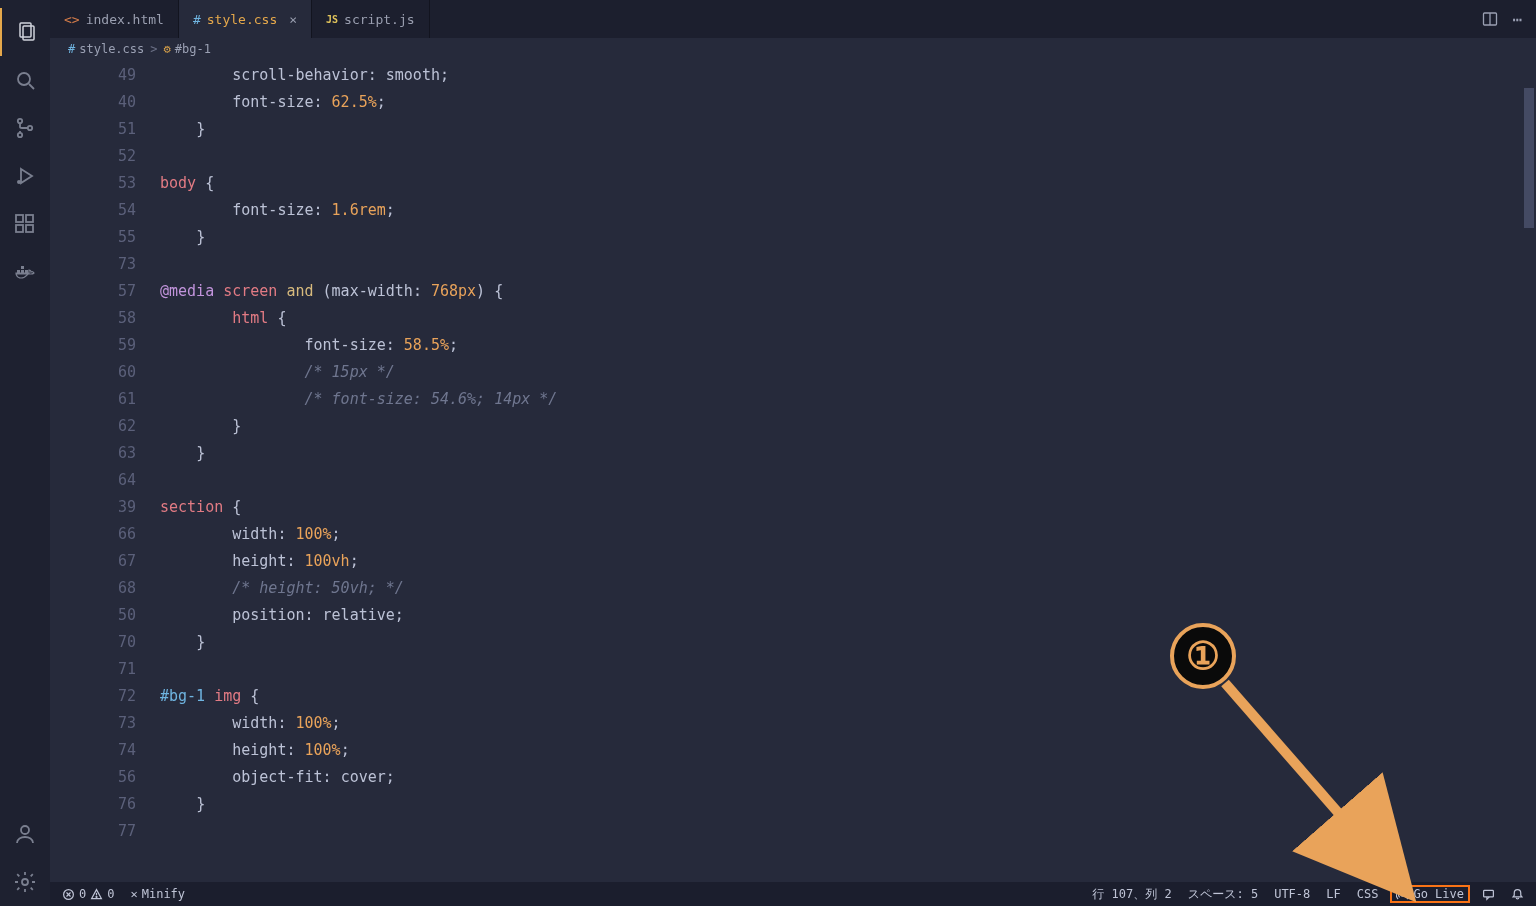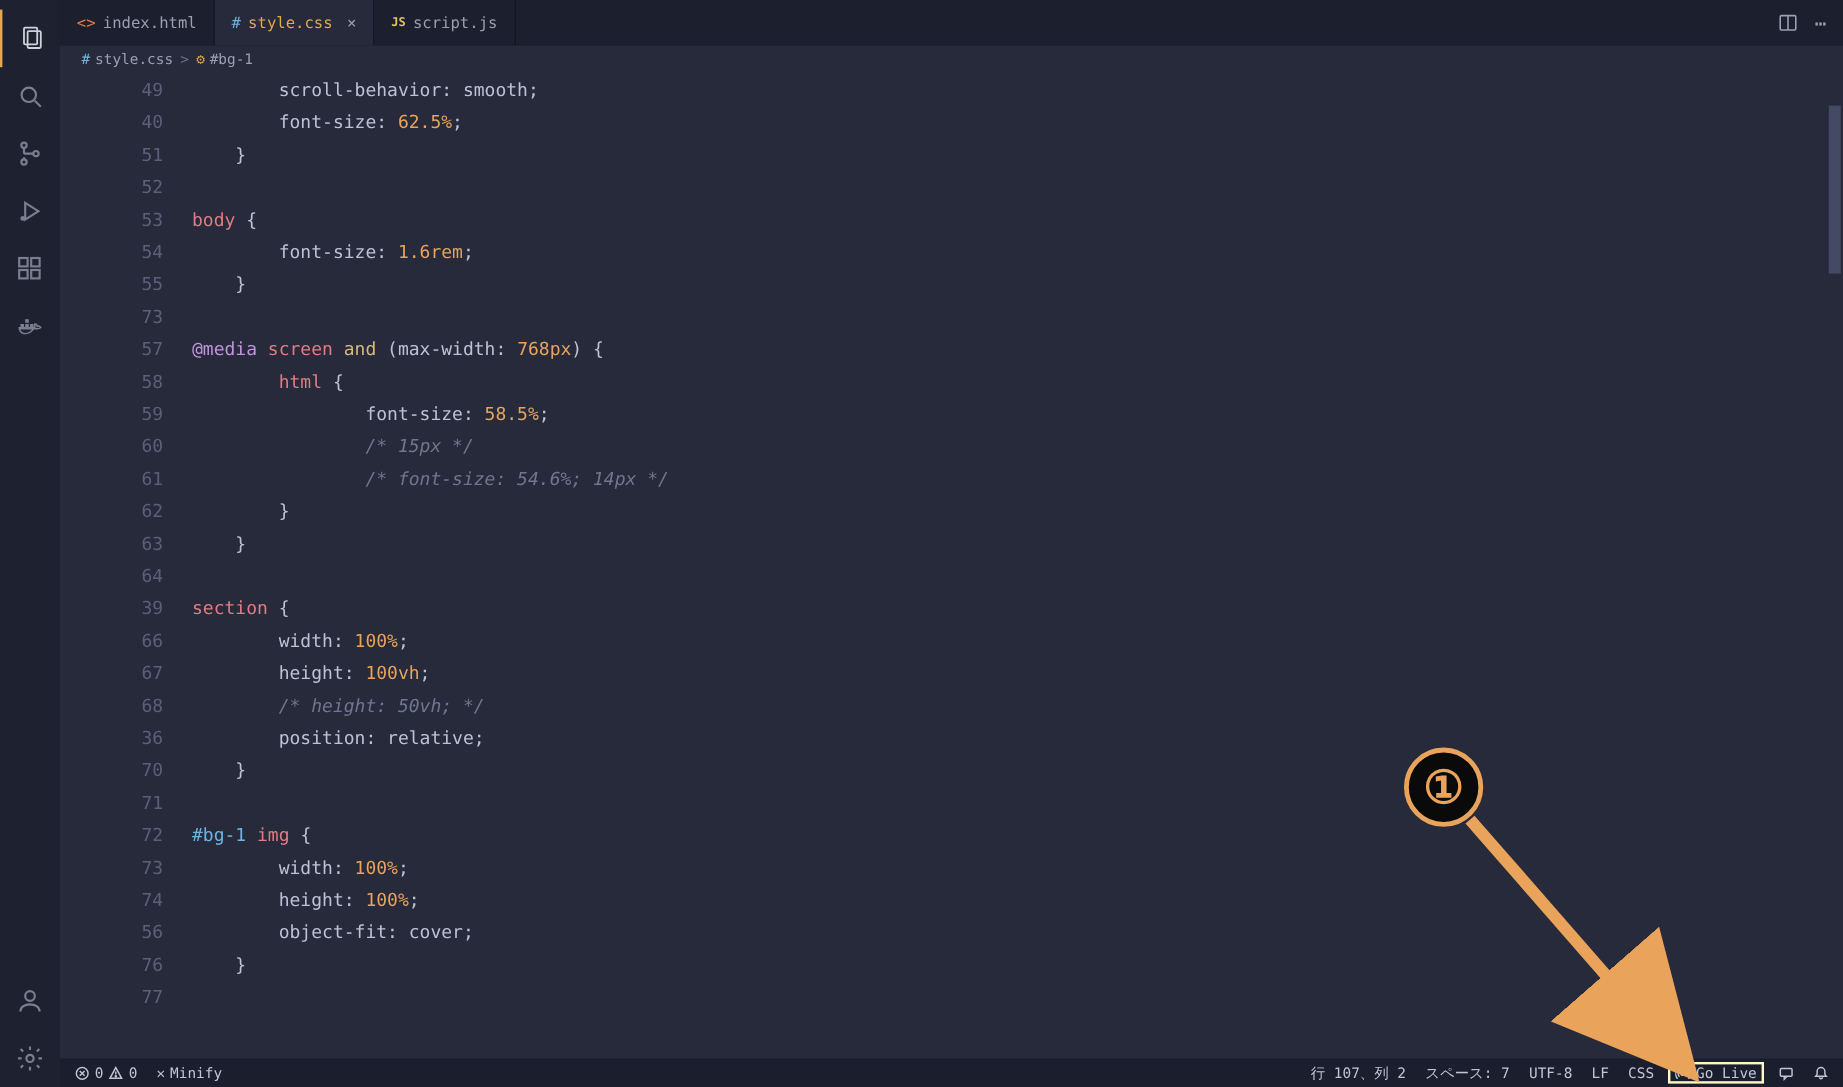--- a/index.html
+++ b/index.html
@@ -77,21 +77,21 @@
     background: #444a63; border-radius: 0;
   }
   .statusbar {
     height: 24px; background: #1b1e2d; color: #bfc4d6;
     display: flex; align-items: center; font-size: 12px;
     padding: 0 8px; gap: 8px;
   }
   .statusbar .sbitem { display: flex; align-items: center; gap: 4px; padding: 0 4px; cursor: pointer; }
   .statusbar .sbspacer { flex: 1; }
   .golive-box {
-    border: 2px solid #fef9c3; padding: 0 6px; display: flex; align-items: center; gap: 4px;
+    border: 2px solid #f97316; padding: 0 6px; display: flex; align-items: center; gap: 4px;
   }
   
   .anno-circle {
     position: absolute; width: 66px; height: 66px; border-radius: 50%;
     background: #0a0a0a; border: 4px solid #e9a35a;
     display: flex; align-items: center; justify-content: center;
     color: #e9a35a; font-size: 38px; font-weight: 700;
     left: 1170px; top: 623px; z-index: 50;
     font-family: "Helvetica Neue", Arial, sans-serif;
   }
@@ -218,21 +218,21 @@
           <div>59</div>
           <div>60</div>
           <div>61</div>
           <div>62</div>
           <div>63</div>
           <div>64</div>
           <div>39</div>
           <div>66</div>
           <div>67</div>
           <div>68</div>
-          <div>36</div>
+          <div>50</div>
           <div>70</div>
           <div>71</div>
           <div>72</div>
           <div>73</div>
           <div>74</div>
           <div>56</div>
           <div>76</div>
           <div>77</div>
         </div>
       <div class="code" id="code"><div class="line">        <span class="tok-prop">scroll-behavior</span><span class="tok-punc">:</span> <span class="tok-prop">smooth</span><span class="tok-punc">;</span></div><div class="line">        <span class="tok-prop">font-size</span><span class="tok-punc">:</span> <span class="tok-num">62.5%</span><span class="tok-punc">;</span></div><div class="line">    <span class="tok-punc">}</span></div><div class="line"></div><div class="line"><span class="tok-sel">body</span> <span class="tok-punc">{</span></div><div class="line">        <span class="tok-prop">font-size</span><span class="tok-punc">:</span> <span class="tok-num">1.6rem</span><span class="tok-punc">;</span></div><div class="line">    <span class="tok-punc">}</span></div><div class="line"></div><div class="line"><span class="tok-kw">@media</span> <span class="tok-sel">screen</span> <span class="tok-ctrl">and</span> <span class="tok-punc">(</span><span class="tok-prop">max-width</span><span class="tok-punc">:</span> <span class="tok-num">768px</span><span class="tok-punc">)</span> <span class="tok-punc">{</span></div><div class="line">        <span class="tok-sel">html</span> <span class="tok-punc">{</span></div><div class="line">                <span class="tok-prop">font-size</span><span class="tok-punc">:</span> <span class="tok-num">58.5%</span><span class="tok-punc">;</span></div><div class="line">                <span class="tok-cmnt">/* 15px */</span></div><div class="line">                <span class="tok-cmnt">/* font-size: 54.6%; 14px */</span></div><div class="line">        <span class="tok-punc">}</span></div><div class="line">    <span class="tok-punc">}</span></div><div class="line"></div><div class="line"><span class="tok-sel">section</span> <span class="tok-punc">{</span></div><div class="line">        <span class="tok-prop">width</span><span class="tok-punc">:</span> <span class="tok-num">100%</span><span class="tok-punc">;</span></div><div class="line">        <span class="tok-prop">height</span><span class="tok-punc">:</span> <span class="tok-num">100vh</span><span class="tok-punc">;</span></div><div class="line">        <span class="tok-cmnt">/* height: 50vh; */</span></div><div class="line">        <span class="tok-prop">position</span><span class="tok-punc">:</span> <span class="tok-prop">relative</span><span class="tok-punc">;</span></div><div class="line">    <span class="tok-punc">}</span></div><div class="line"></div><div class="line"><span class="tok-attr">#bg-1</span> <span class="tok-sel">img</span> <span class="tok-punc">{</span></div><div class="line">        <span class="tok-prop">width</span><span class="tok-punc">:</span> <span class="tok-num">100%</span><span class="tok-punc">;</span></div><div class="line">        <span class="tok-prop">height</span><span class="tok-punc">:</span> <span class="tok-num">100%</span><span class="tok-punc">;</span></div><div class="line">        <span class="tok-prop">object-fit</span><span class="tok-punc">:</span> <span class="tok-prop">cover</span><span class="tok-punc">;</span></div><div class="line">    <span class="tok-punc">}</span></div><div class="line"></div></div>
@@ -258,21 +258,21 @@
       </div>
       <div class="sbitem">
         <span>✕</span>
         <span>Minify</span>
       </div>
       <div class="sbspacer"></div>
       <div class="sbitem">
         <span>行 107、列 2</span>
       </div>
       <div class="sbitem">
-        <span>スペース: 7</span>
+        <span>スペース: 5</span>
       </div>
       <div class="sbitem">
         <span>UTF-8</span>
       </div>
       <div class="sbitem">
         <span>LF</span>
       </div>
       <div class="sbitem">
         <span>CSS</span>
       </div>

